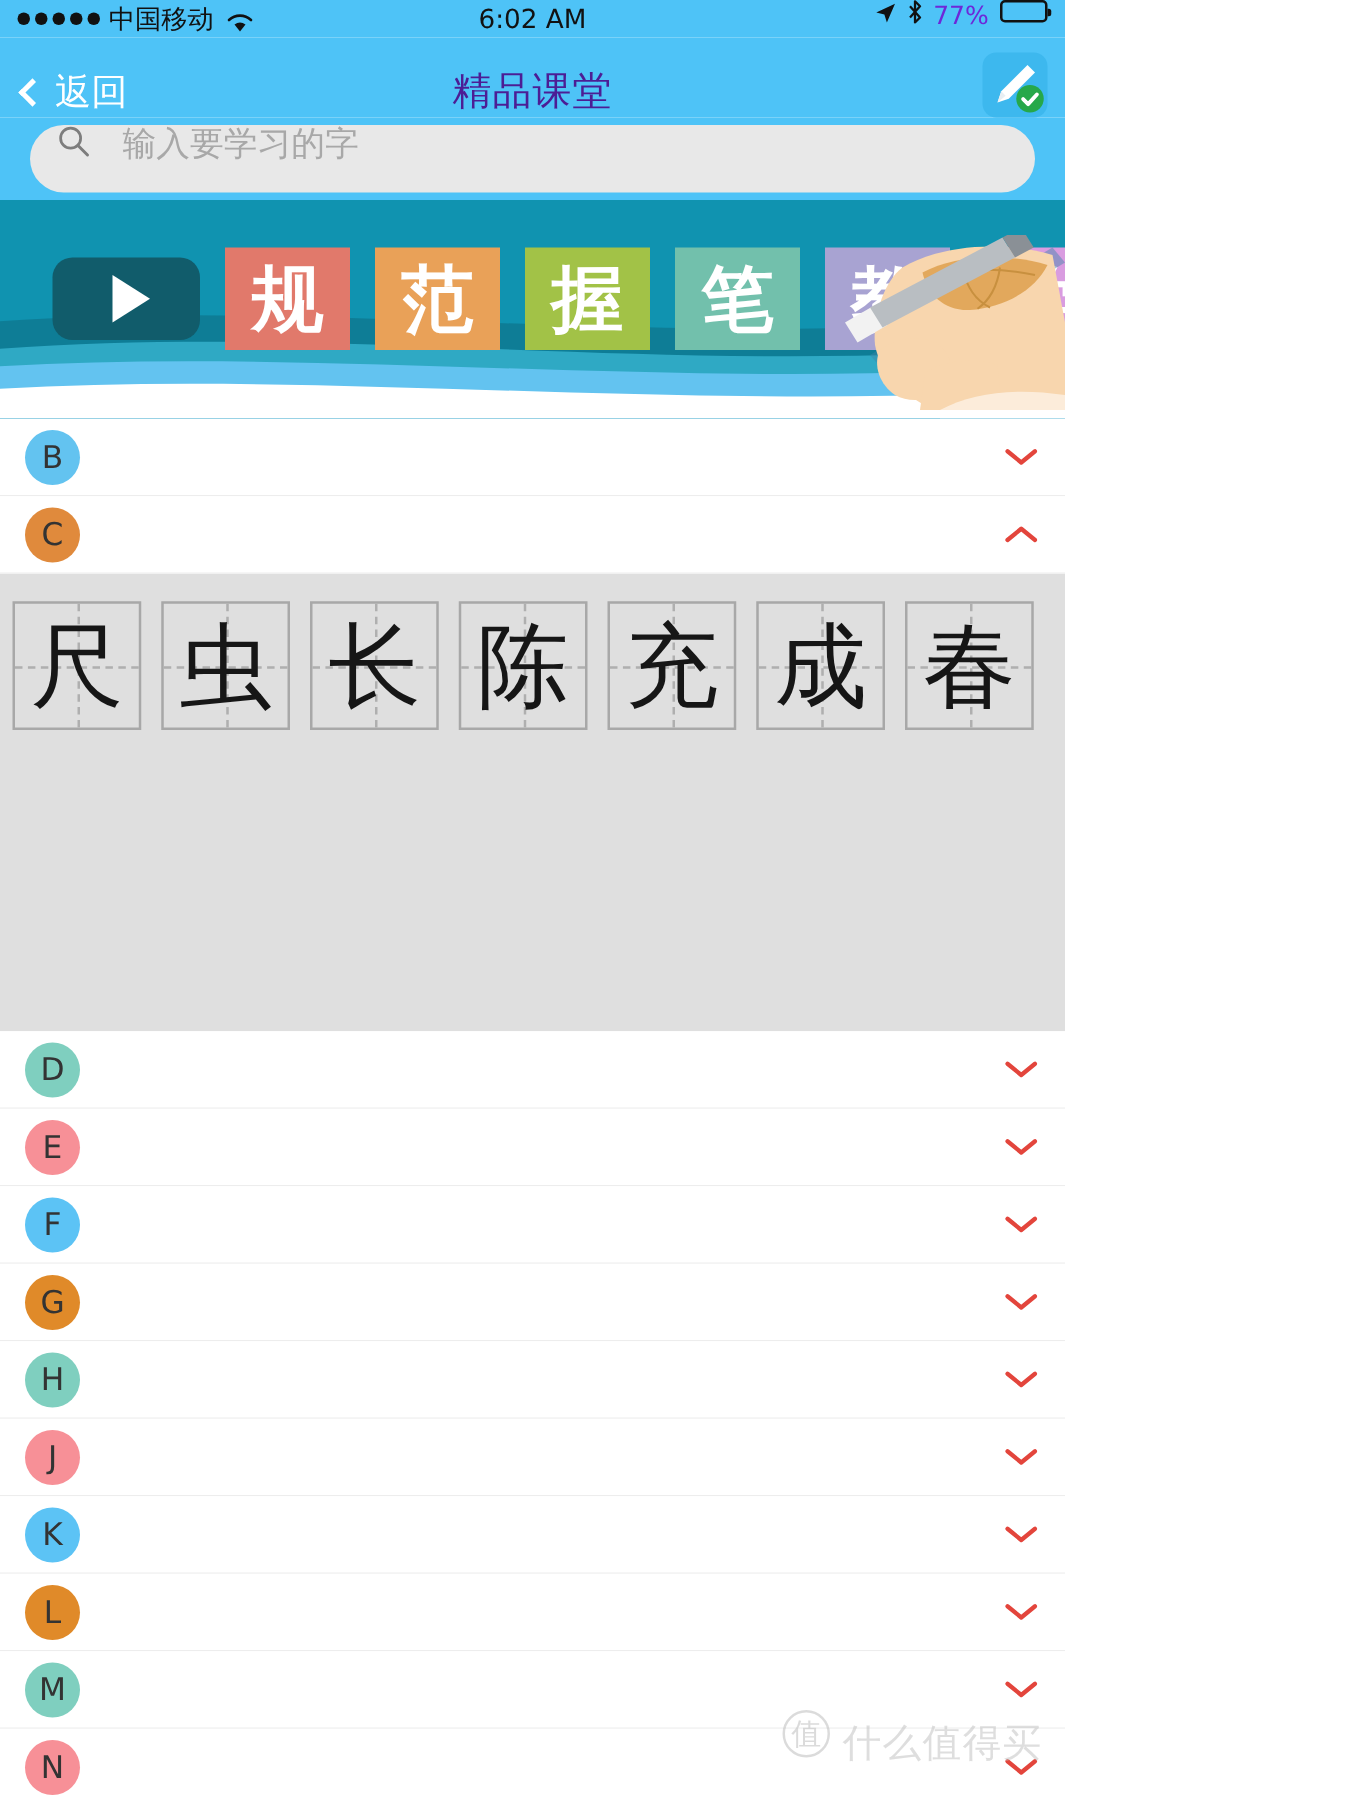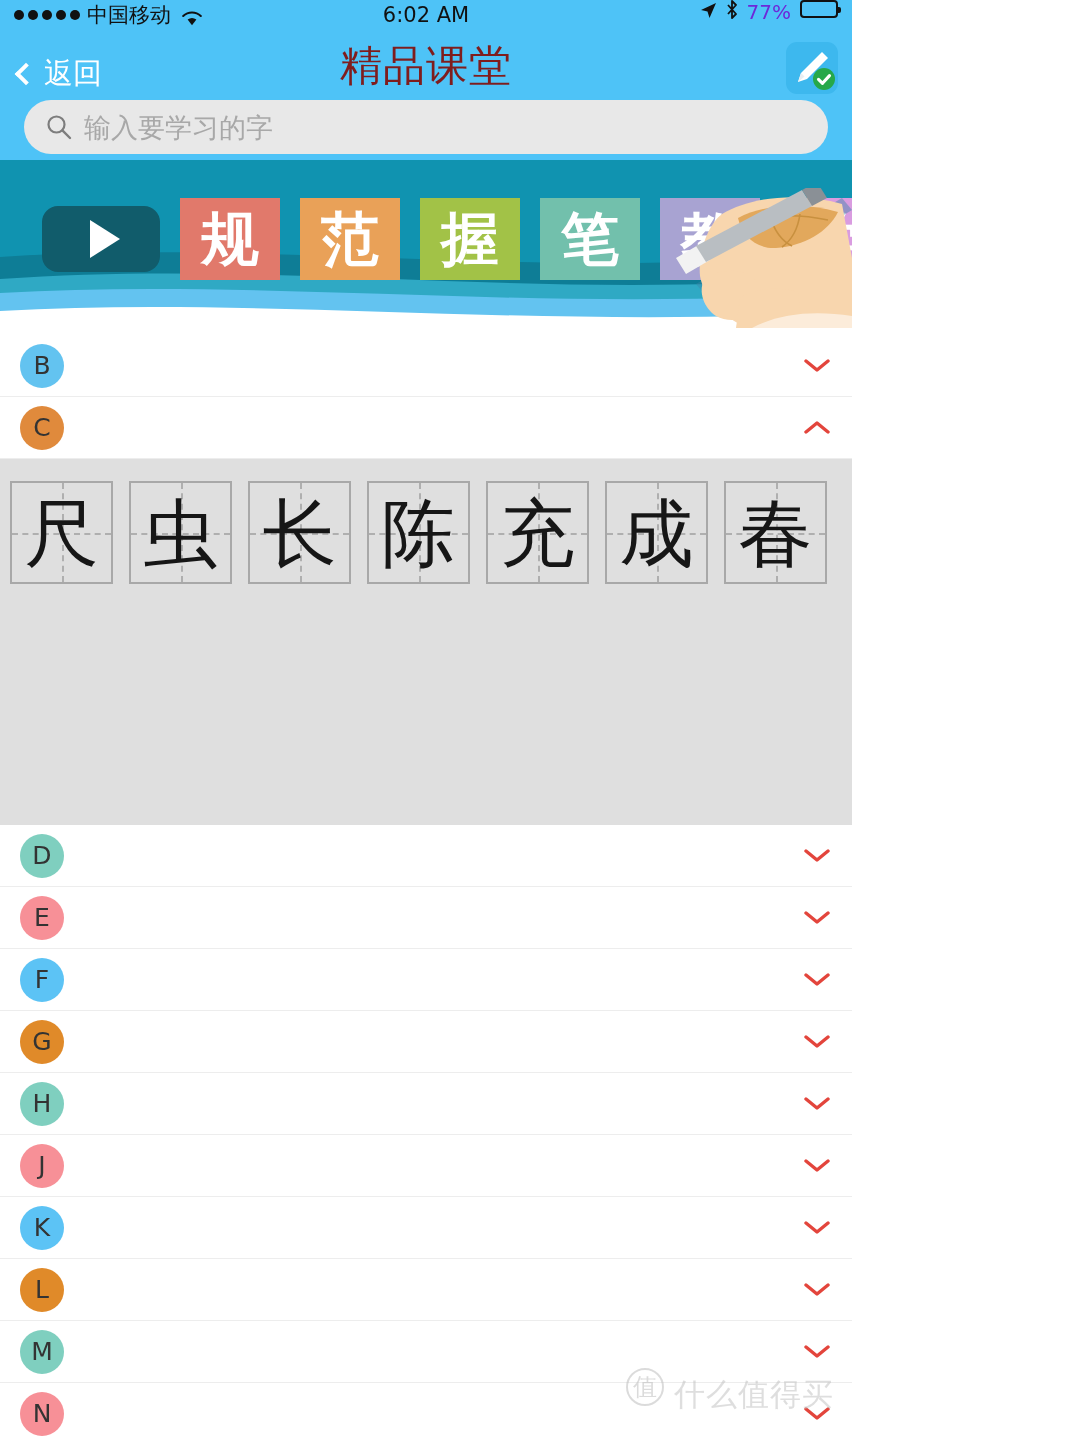--- a/index.html
+++ b/index.html
@@ -117,22 +117,22 @@
     width: 16px; height: 16px;
     border-left: 4px solid #fff;
     border-bottom: 4px solid #fff;
     transform: rotate(45deg);
     margin-right: 2px;
   }
   .nav-title {
     position: absolute;
     left: 0; right: 0;
     text-align: center;
-    color: #7f1d1d;
-    font-size: 42px;
+    color: #4c1d95;
+    font-size: 31px;
     letter-spacing: 1px;
     pointer-events: none;
   }
   .nav-action {
     position: absolute;
     right: 14px;
     width: 52px; height: 52px;
     border-radius: 11px;
     background: #3DB8EE;
     cursor: pointer;
@@ -146,23 +146,23 @@
     display: flex;
     align-items: center;
     padding: 0 24px;
   }
   .search-box {
     flex: 1;
     height: 54px;
     background: #E8E8E8;
     border-radius: 27px;
     display: flex;
-    align-items: center;
+    align-items: flex-start;
     padding: 0 22px;
-    gap: 12px;
+    gap: 26px;
   }
   .search-icon {
     width: 26px; height: 26px;
     flex: none;
   }
   .search-input {
     flex: 1;
     border: none;
     outline: none;
     background: transparent;

